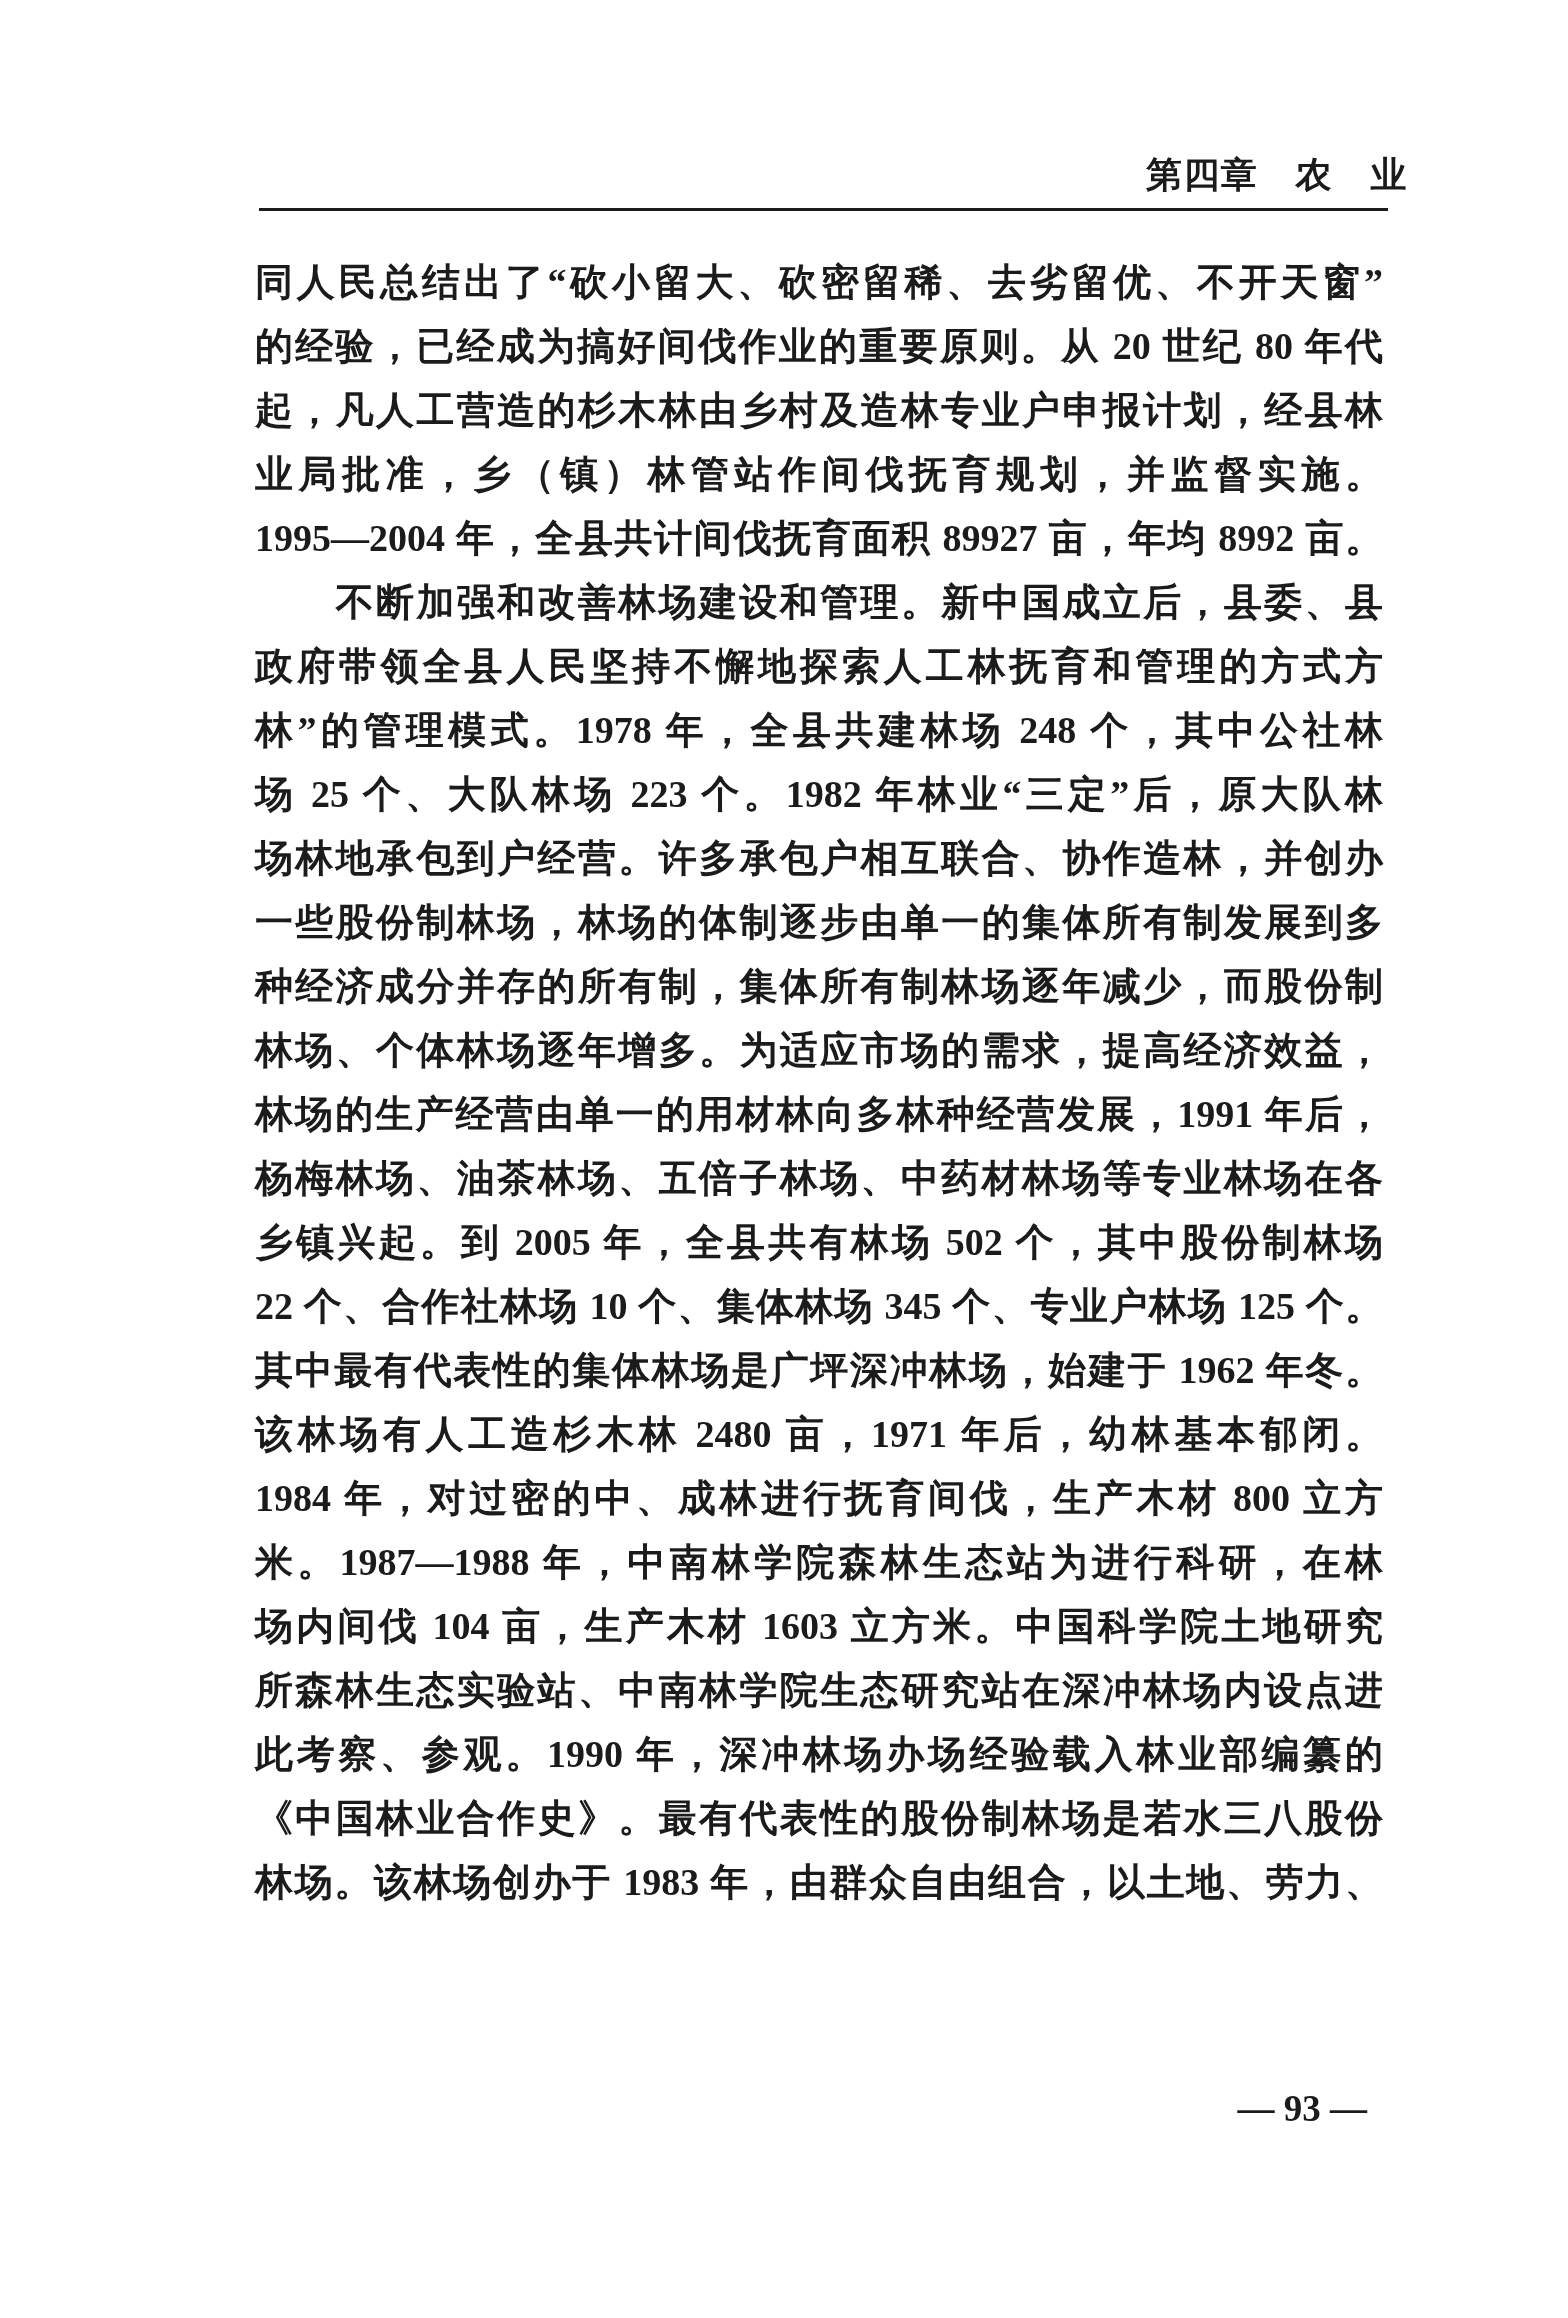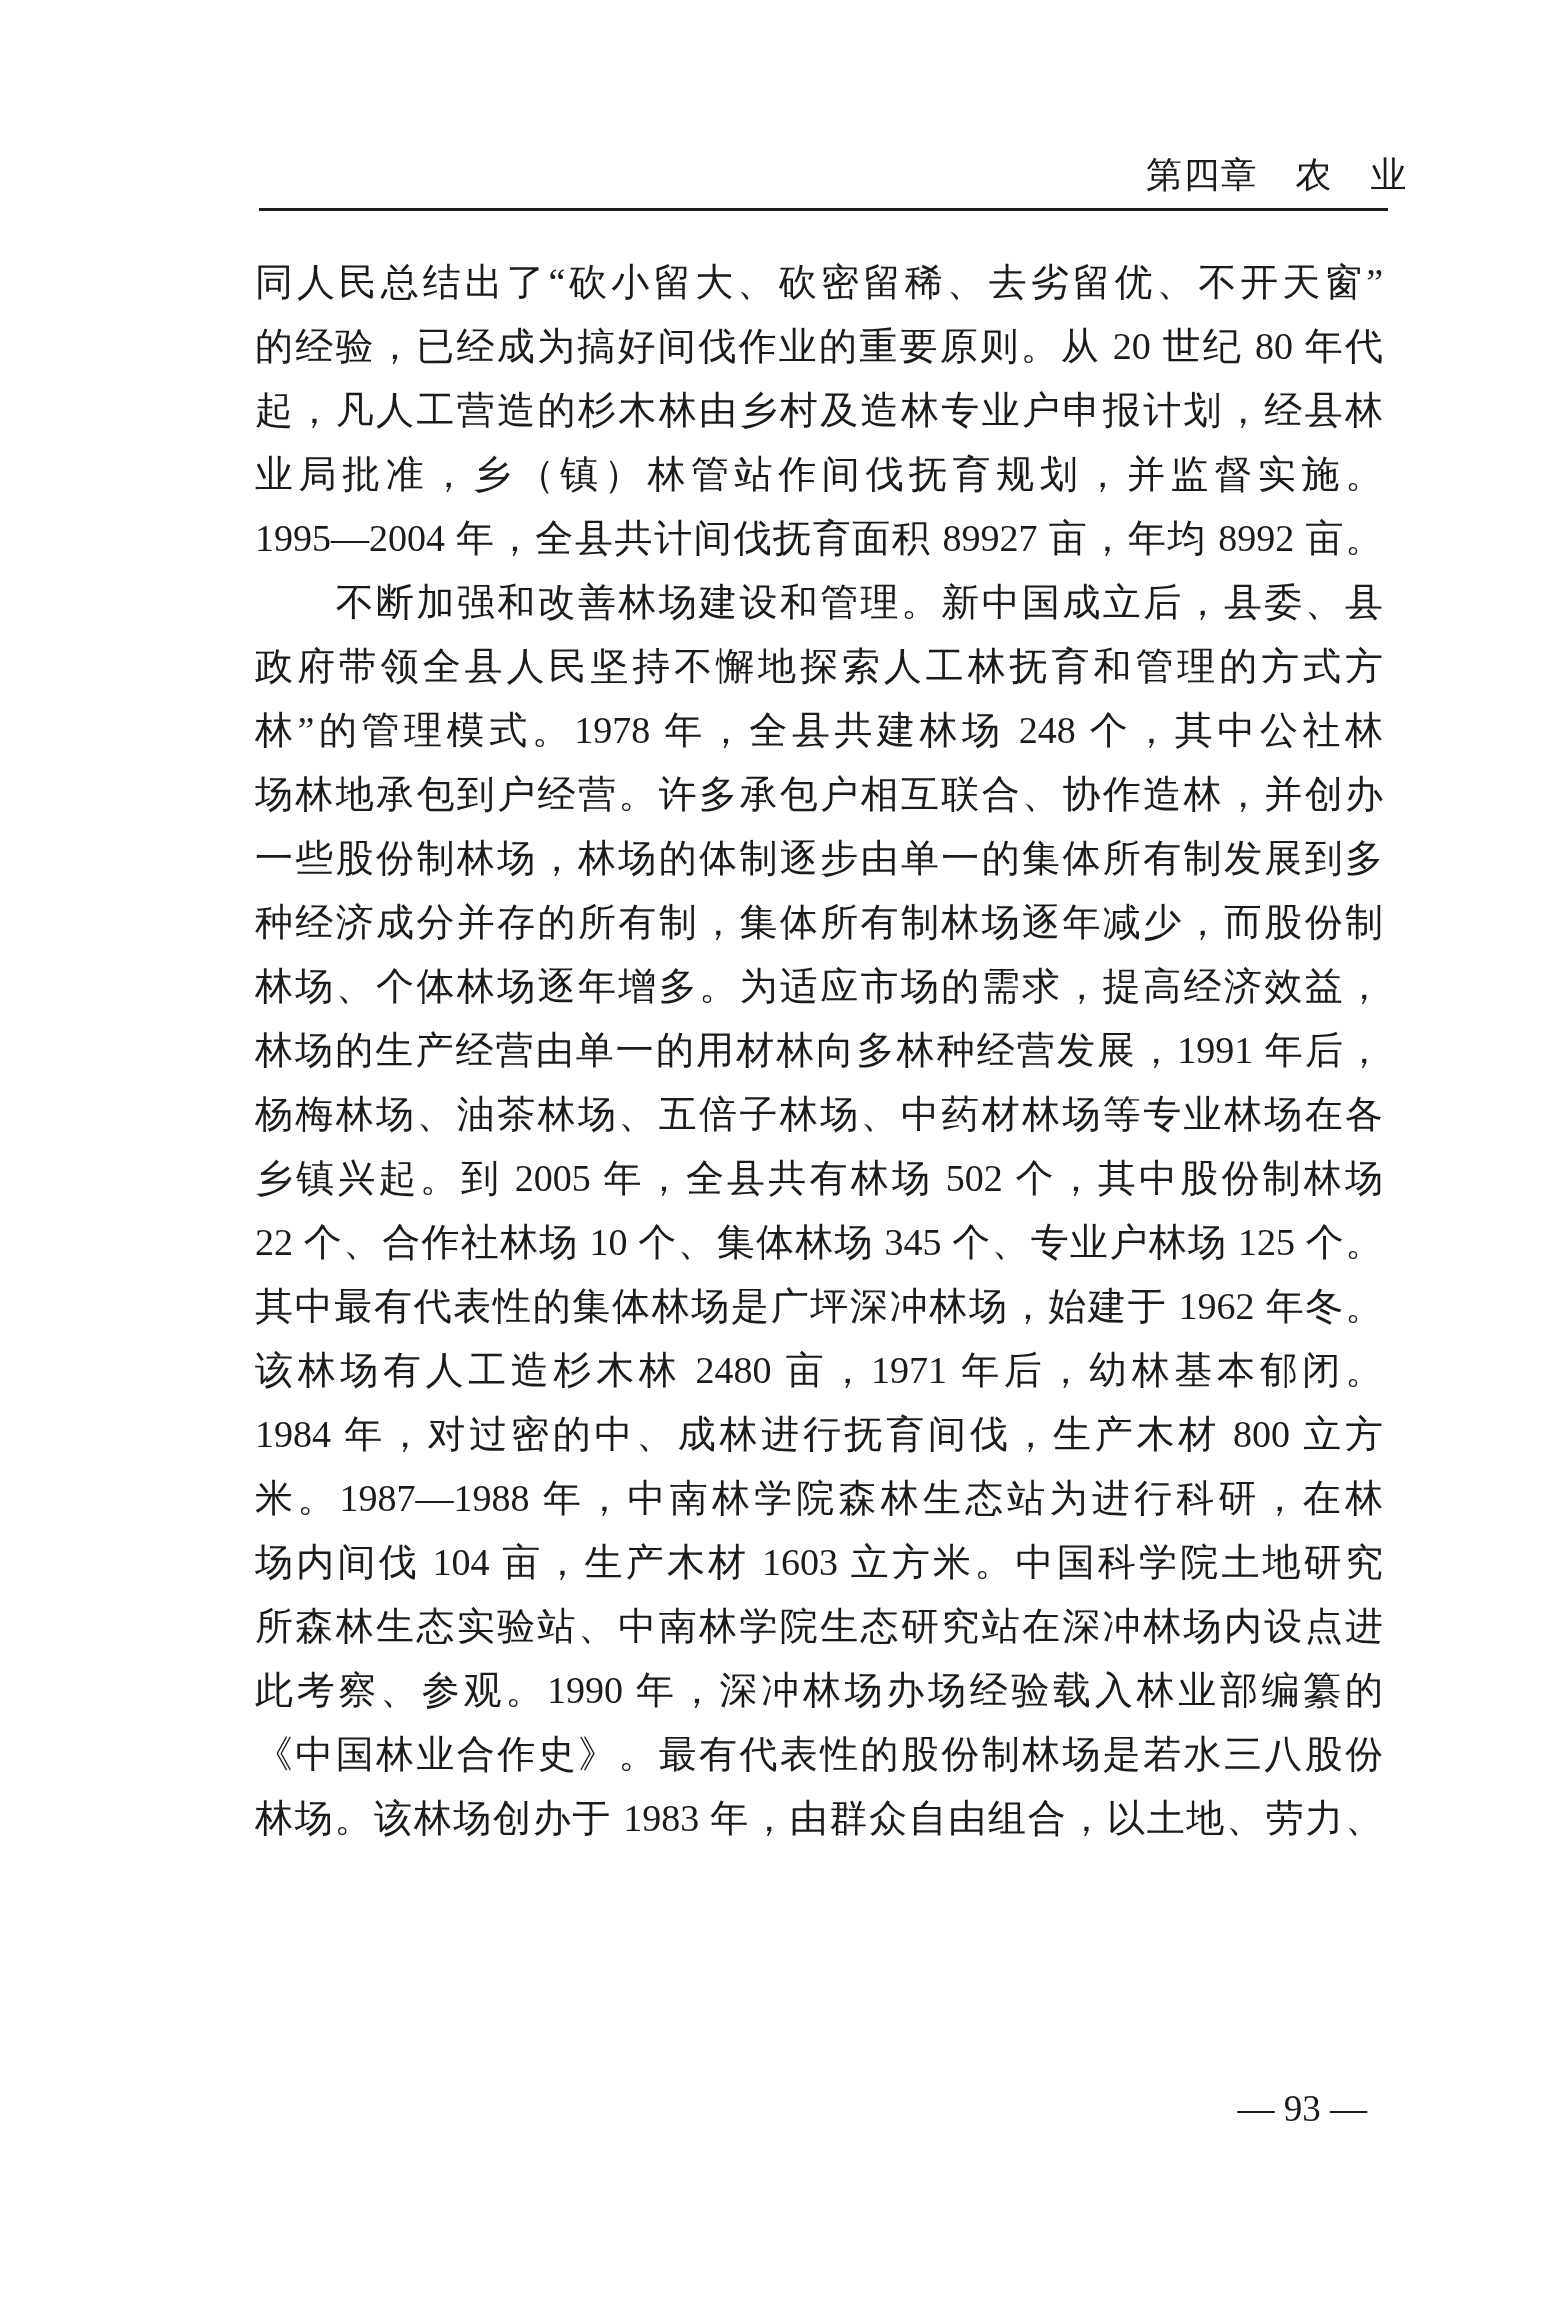--- a/index.html
+++ b/index.html
@@ -7,20 +7,21 @@
     width: 1568px; height: 2319px;
     background: #ffffff;
     font-family: "Liberation Serif", "DejaVu Serif", serif;
   }
   .page {
     position: relative;
     width: 1568px; height: 2319px;
     background: #ffffff;
     color: #1b1b1b;
     overflow: hidden;
+    font-weight: bold;
   }
   .chapter-heading {
     position: absolute;
     top: 155px; left: 1146px;
     font-size: 36px;
     line-height: 41px;
     letter-spacing: 1.4px;
     white-space: nowrap;
     color: #1b1b1b;
   }
@@ -63,20 +64,21 @@
 
   <main class="body-text">
       <div class="text-line">同人民总结出了“砍小留大、砍密留稀、去劣留优、不开天窗”</div>
       <div class="text-line">的经验，已经成为搞好间伐作业的重要原则。从 20 世纪 80 年代</div>
       <div class="text-line">起，凡人工营造的杉木林由乡村及造林专业户申报计划，经县林</div>
       <div class="text-line">业局批准，乡（镇）林管站作间伐抚育规划，并监督实施。</div>
       <div class="text-line">1995—2004 年，全县共计间伐抚育面积 89927 亩，年均 8992 亩。</div>
       <div class="text-line">　　不断加强和改善林场建设和管理。新中国成立后，县委、县</div>
       <div class="text-line">政府带领全县人民坚持不懈地探索人工林抚育和管理的方式方</div>
       <div class="text-line">林”的管理模式。1978 年，全县共建林场 248 个，其中公社林</div>
+      <div class="text-line">场 25 个、大队林场 223 个。1982 年林业“三定”后，原大队林</div>
       <div class="text-line">场林地承包到户经营。许多承包户相互联合、协作造林，并创办</div>
       <div class="text-line">一些股份制林场，林场的体制逐步由单一的集体所有制发展到多</div>
       <div class="text-line">种经济成分并存的所有制，集体所有制林场逐年减少，而股份制</div>
       <div class="text-line">林场、个体林场逐年增多。为适应市场的需求，提高经济效益，</div>
       <div class="text-line">林场的生产经营由单一的用材林向多林种经营发展，1991 年后，</div>
       <div class="text-line">杨梅林场、油茶林场、五倍子林场、中药材林场等专业林场在各</div>
       <div class="text-line">乡镇兴起。到 2005 年，全县共有林场 502 个，其中股份制林场</div>
       <div class="text-line">22 个、合作社林场 10 个、集体林场 345 个、专业户林场 125 个。</div>
       <div class="text-line">其中最有代表性的集体林场是广坪深冲林场，始建于 1962 年冬。</div>
       <div class="text-line">该林场有人工造杉木林 2480 亩，1971 年后，幼林基本郁闭。</div>

